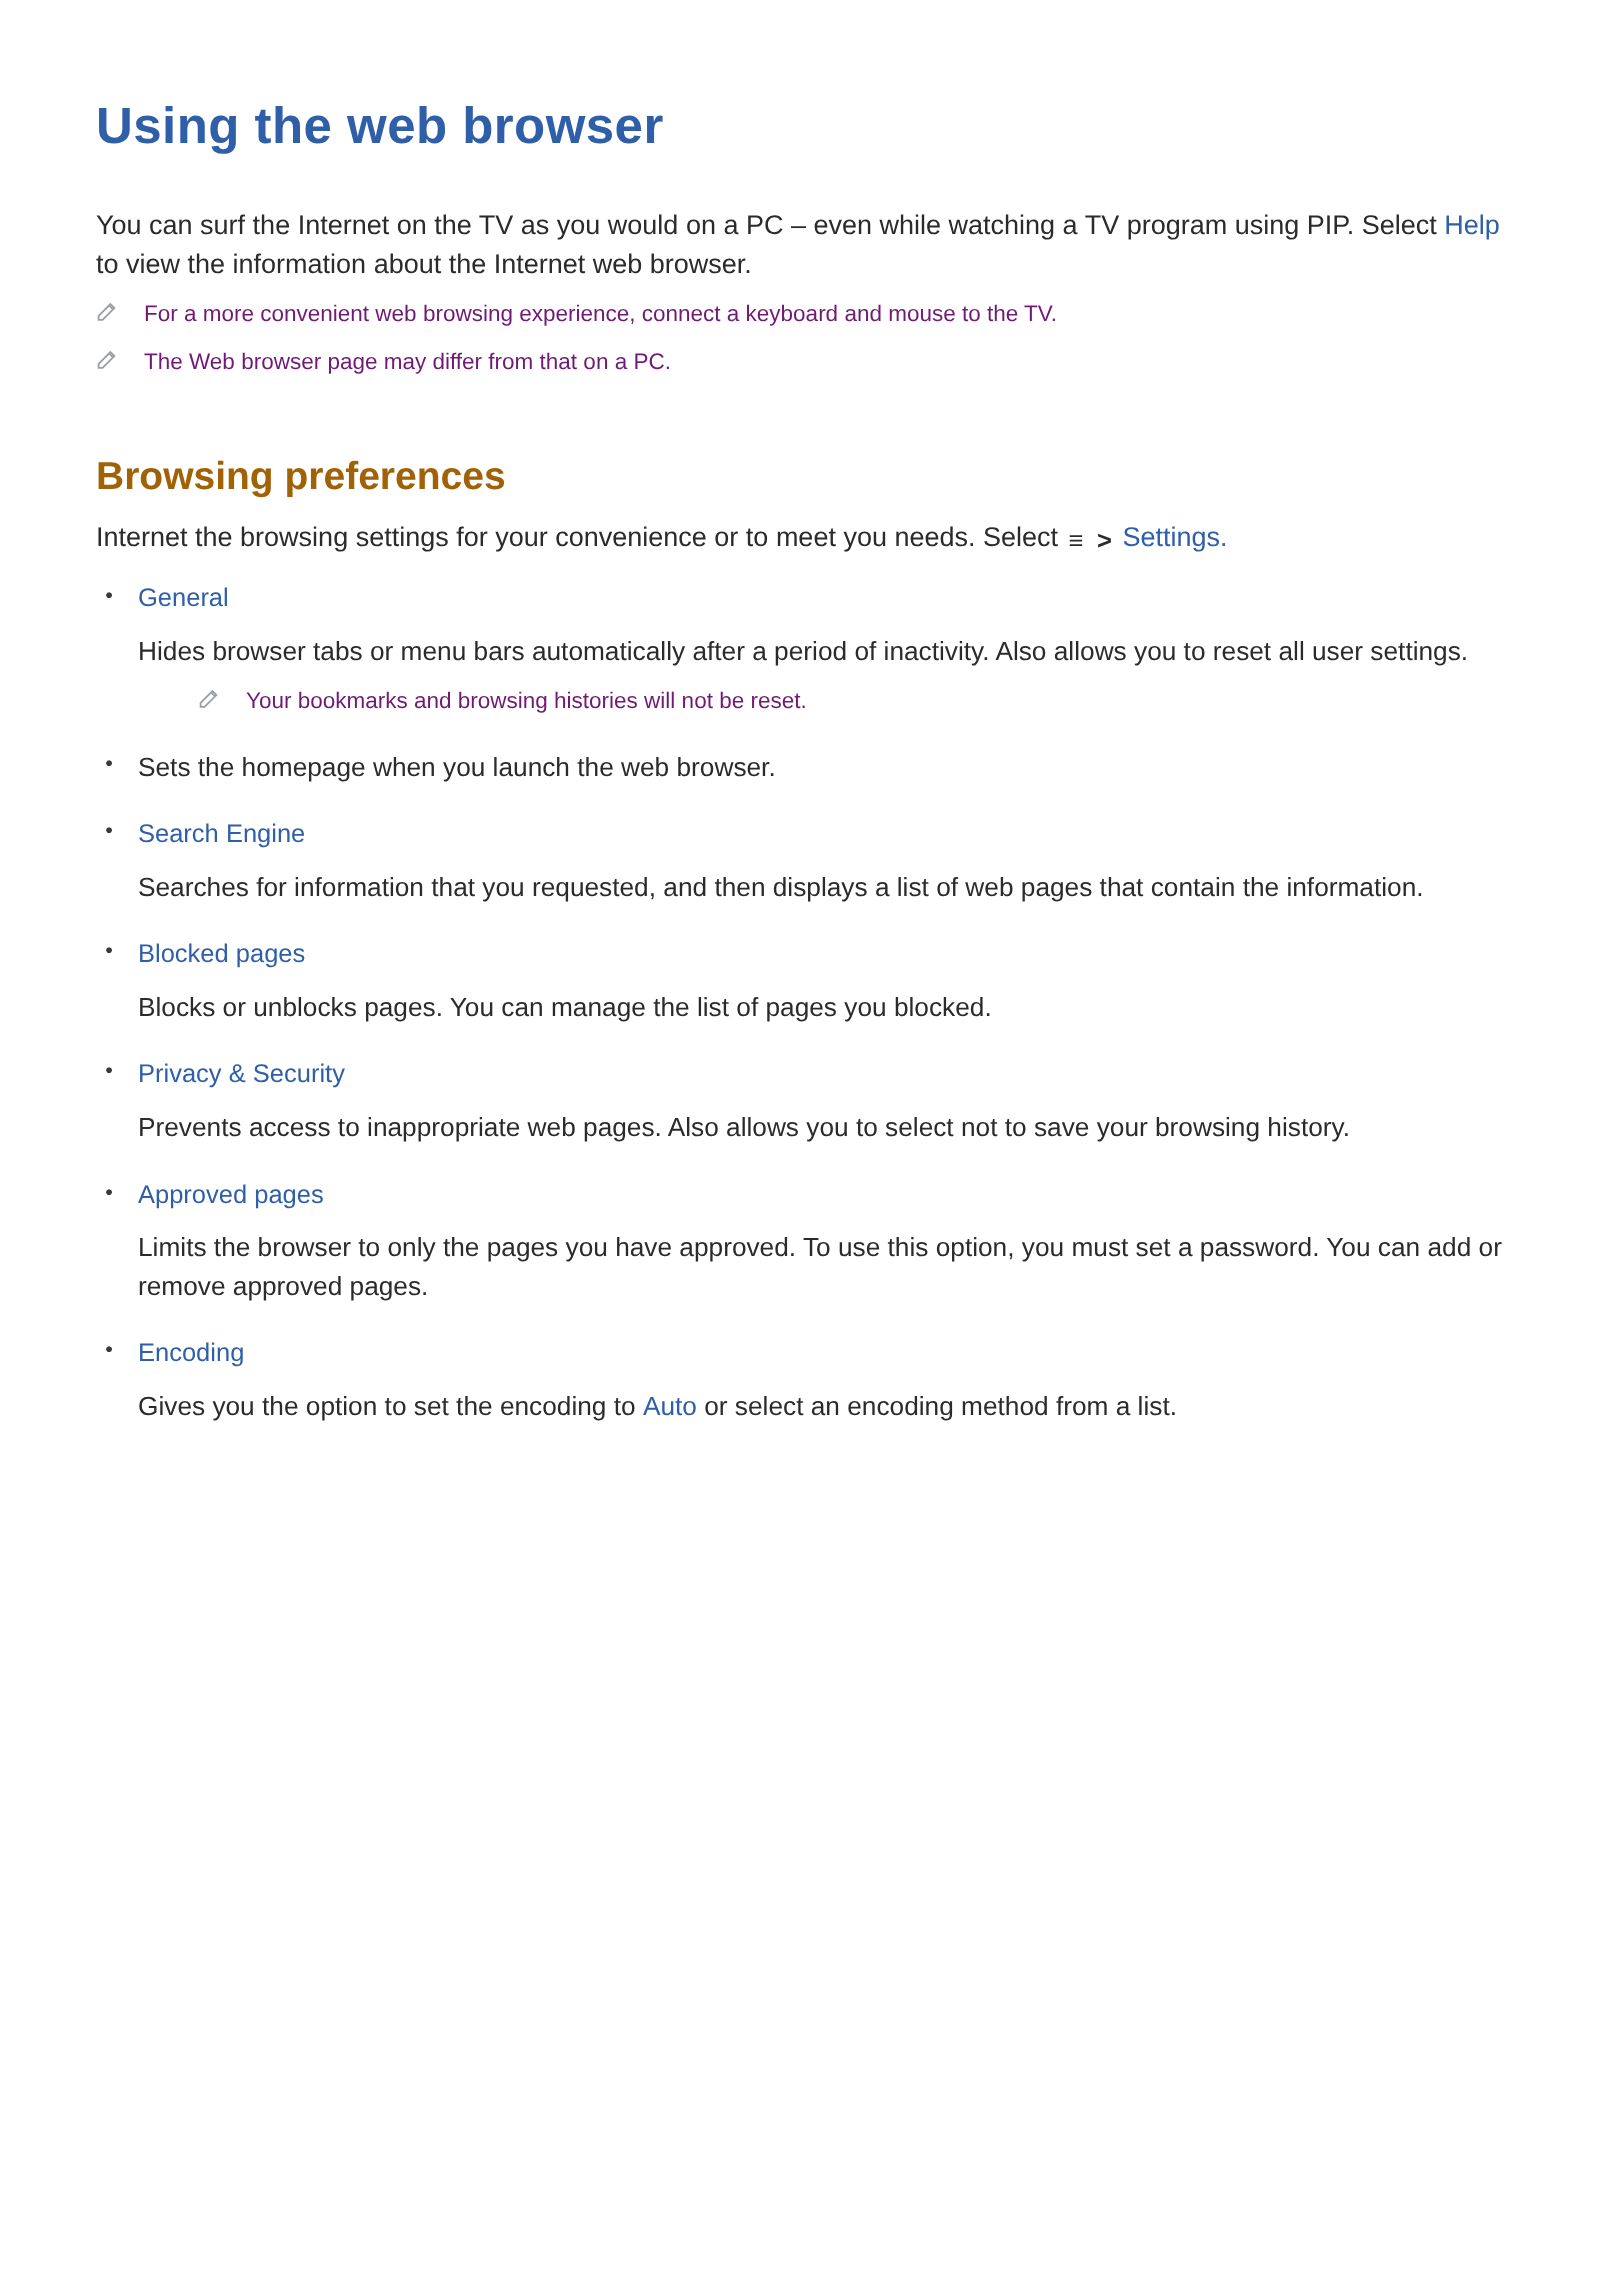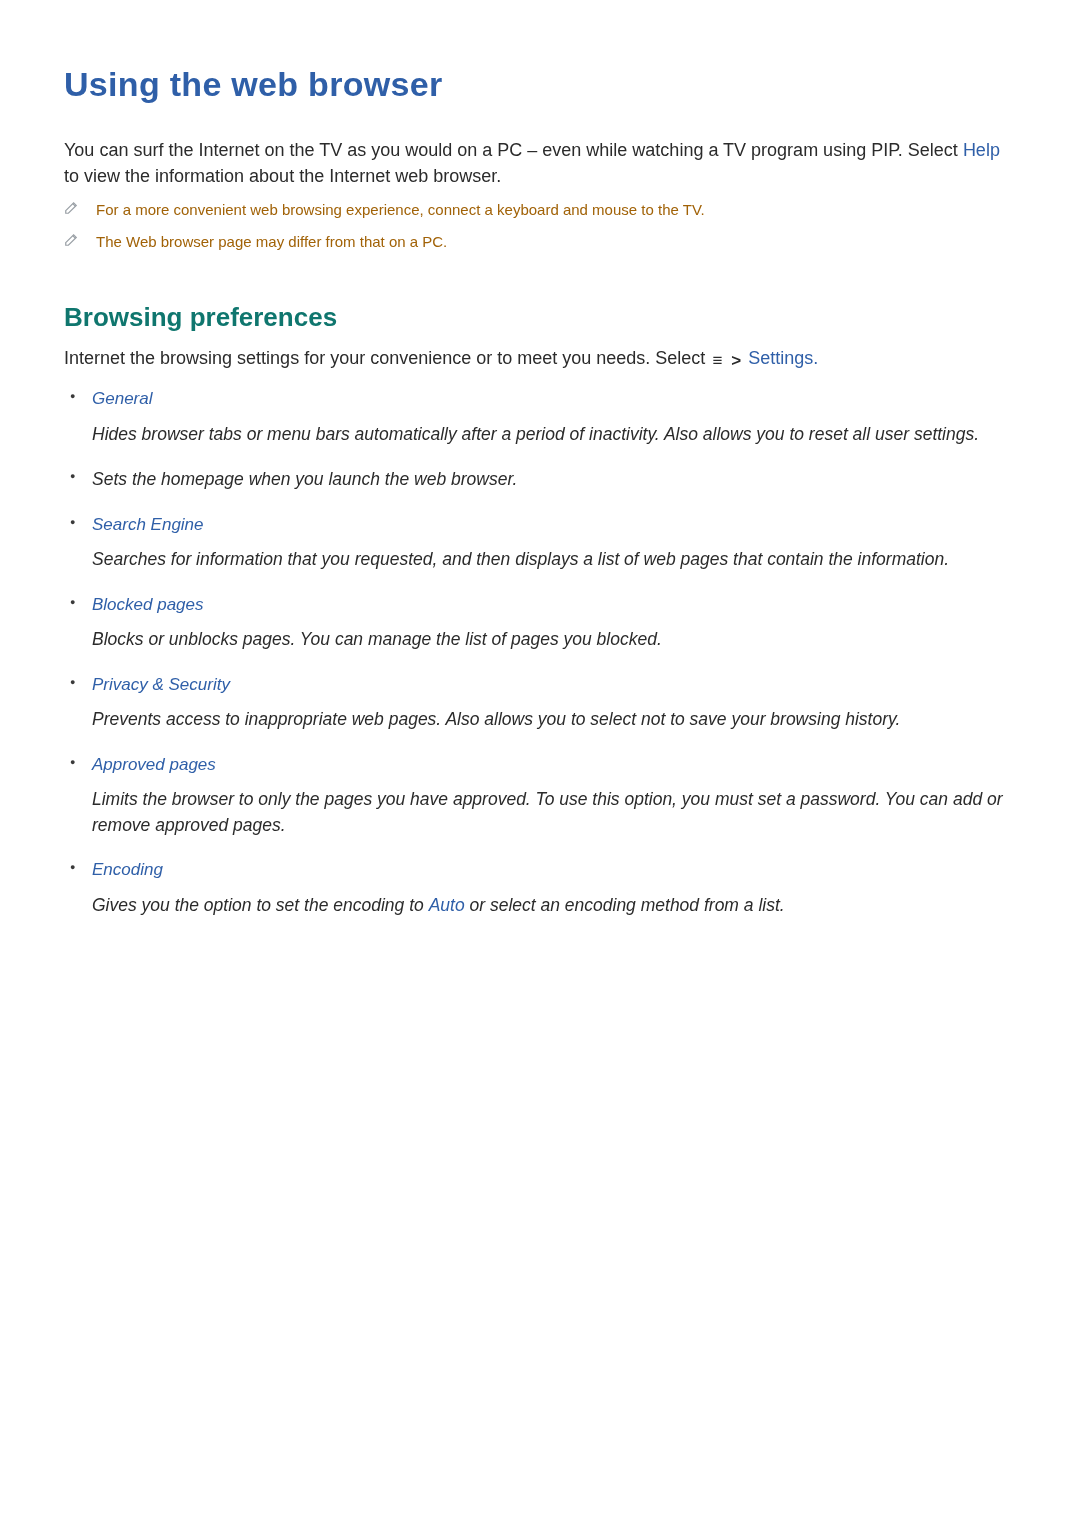--- a/index.html
+++ b/index.html
@@ -14,55 +14,54 @@
     background: #fff;
   }
   h1.page-title {
     color: #2f5fa8;
     font-weight: 600;
     font-size: 34px;
     margin: 0 0 28px 0;
     letter-spacing: 0.3px;
   }
   h2.section-title {
-    color: #0f766e;
+    color: #a16207;
     font-weight: 600;
     font-size: 26px;
     margin: 46px 0 8px 0;
   }
   .para {
     margin: 0 0 10px 0;
     font-size: 18px;
   }
   .accent {
     color: #2f5fa8;
     font-weight: 500;
   }
   .note-row {
     display: flex;
     align-items: flex-start;
     gap: 18px;
     margin: 10px 0 6px 0;
-    color: #a16207;
+    color: #701a75;
     font-size: 15px;
   }
   .note-row.sub {
     margin-left: 40px;
   }
   .pencil-icon {
     flex: 0 0 auto;
     width: 14px;
     height: 14px;
     margin-top: 2px;
   }
   ul.pref-list {
     list-style: none;
     padding: 0;
     margin: 14px 0 0 28px;
-    font-style: italic;
   }
   ul.pref-list > li {
     position: relative;
     margin: 0 0 20px 0;
   }
   ul.pref-list > li::before {
     content: "●";
     position: absolute;
     left: -22px;
     top: 3px;
@@ -124,20 +123,27 @@
   <span>Internet the browsing settings for your convenience or to meet you needs. Select </span><span class="inline-icon menu-glyph">≡</span>
   <span class="inline-icon chevron-glyph">&gt;</span>
   <span class="accent">Settings.</span>
 </p>
 
 <ul class="pref-list">
 
   <li>
     <p class="item-title">General</p>
     <p class="item-body">Hides browser tabs or menu bars automatically after a period of inactivity. Also allows you to reset all user settings.</p>
+    <div class="note-row sub">
+      <svg class="pencil-icon" viewBox="0 0 16 16">
+          <path d="M2 11 L11 2 L14 5 L5 14 L2 14 Z" fill="none" stroke="#9aa0a6" stroke-width="1.4"></path>
+          <path d="M10 3 L13 6" stroke="#9aa0a6" stroke-width="1.4"></path>
+        </svg>
+      <span>Your bookmarks and browsing histories will not be reset.</span>
+    </div>
   </li>
 
   <li>
     <p class="item-body">Sets the homepage when you launch the web browser.</p>
   </li>
 
   <li>
     <p class="item-title">Search Engine</p>
     <p class="item-body">Searches for information that you requested, and then displays a list of web pages that contain the information.</p>
   </li>

